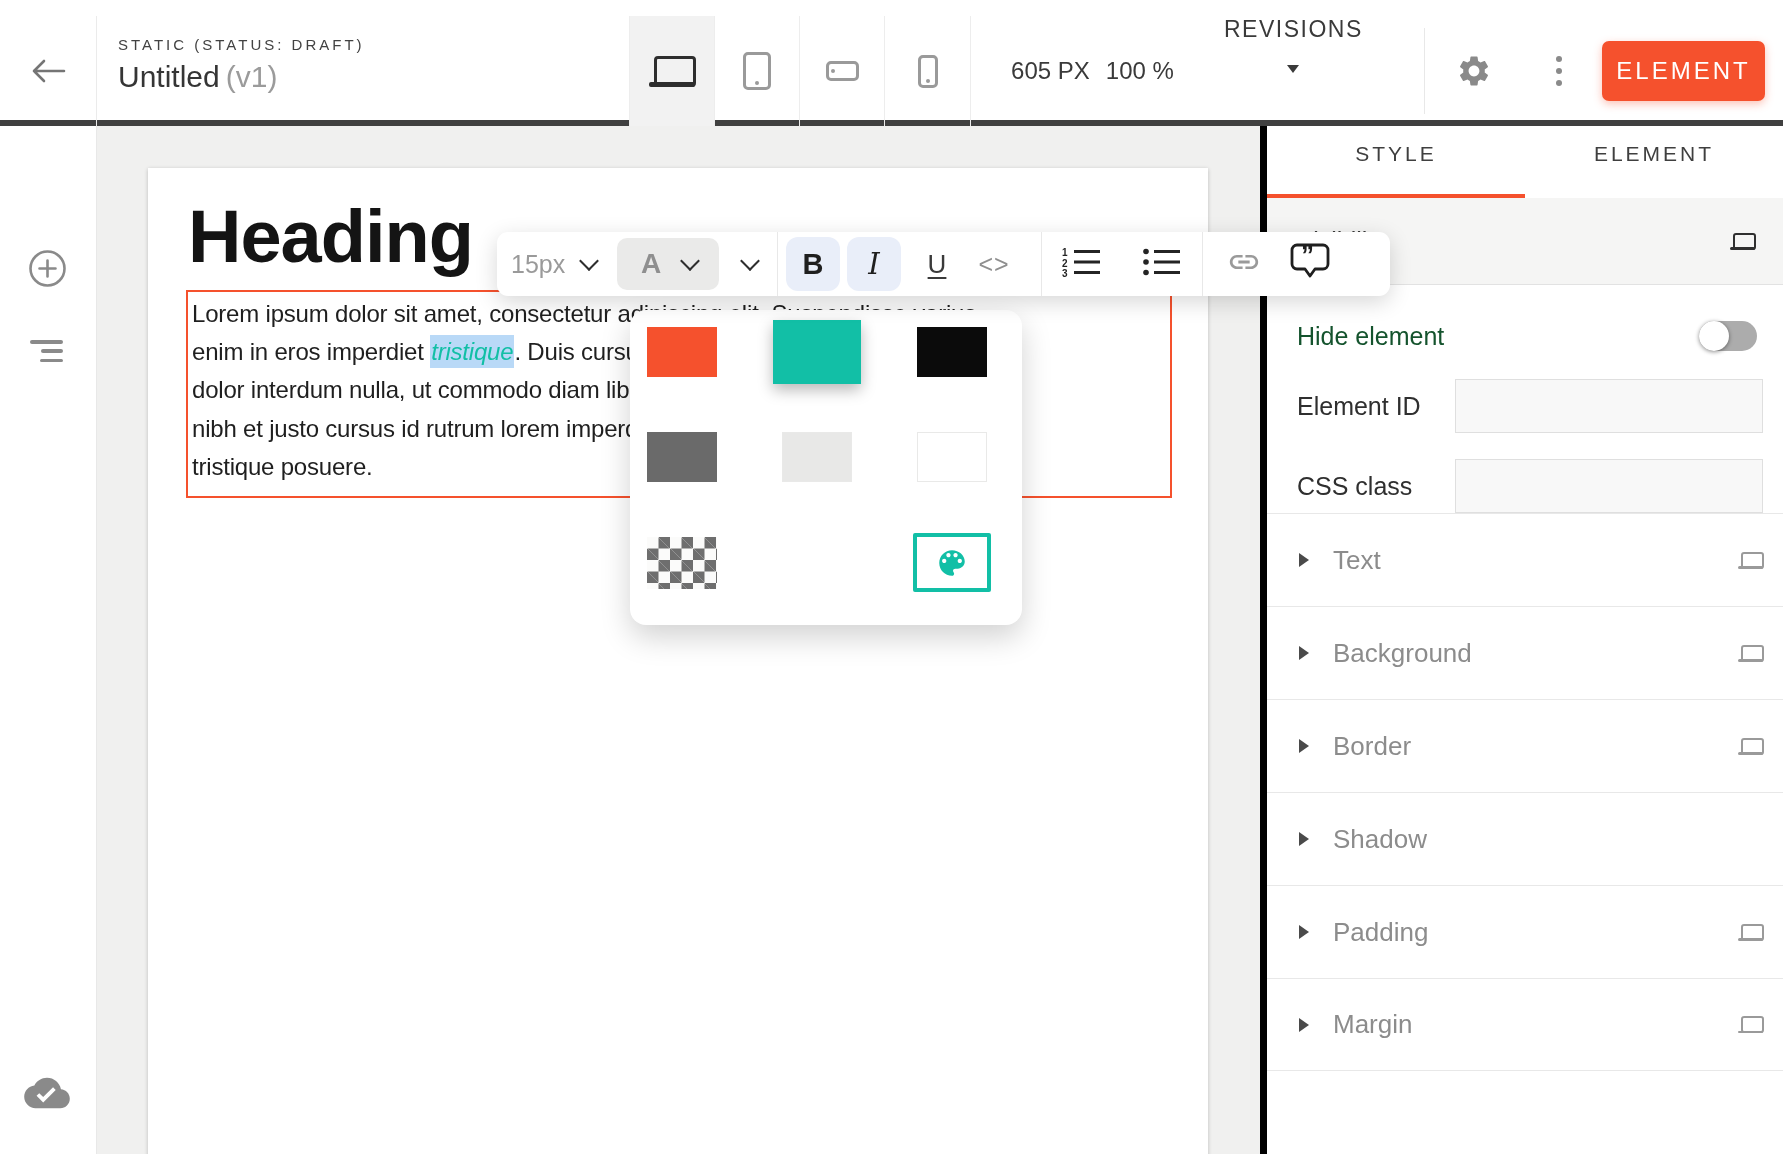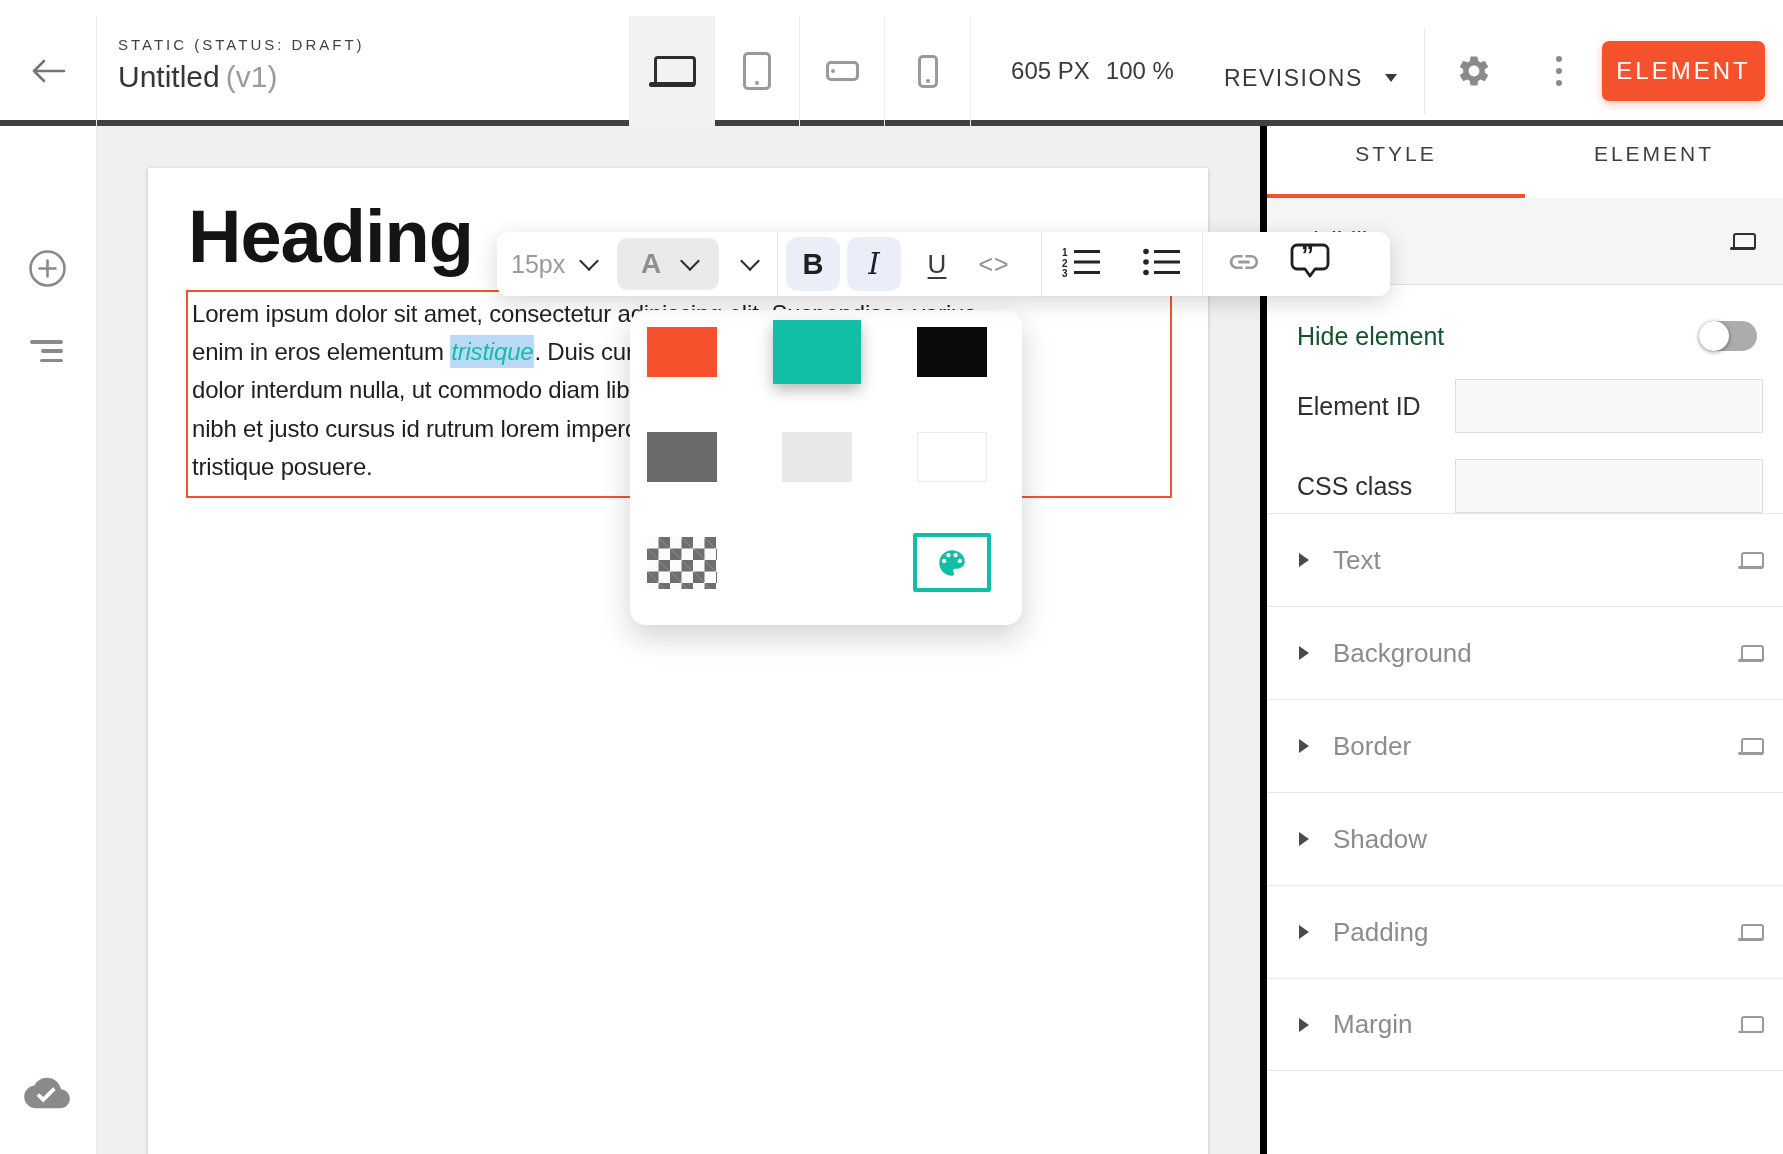--- a/index.html
+++ b/index.html
@@ -24,21 +24,21 @@
   .i-desktop::after { content:''; position:absolute; left:0; bottom:0; width:46px; height:5px; background:currentColor; border-radius:2px; }
   .i-tablet { position:relative; width:28px; height:38px; border:3px solid currentColor; border-radius:5px; }
   .i-tablet::after { content:''; position:absolute; left:50%; bottom:2px; transform:translateX(-50%); width:4px; height:4px; border-radius:50%; background:currentColor; }
   .i-phone-land { position:relative; width:33px; height:20px; border:3px solid currentColor; border-radius:5px; }
   .i-phone-land::after { content:''; position:absolute; left:2px; top:50%; transform:translateY(-50%); width:4px; height:4px; border-radius:50%; background:currentColor; }
   .i-phone-port { position:relative; width:20px; height:33px; border:3px solid currentColor; border-radius:5px; }
   .i-phone-port::after { content:''; position:absolute; left:50%; bottom:2px; transform:translateX(-50%); width:4px; height:4px; border-radius:50%; background:currentColor; }
 
   .size-info { position:absolute; left:975px; top:0; width:235px; height:110px; display:flex; align-items:center; justify-content:center; gap:16px; font-size:24px; color:#3A3A3A; }
   .tb-divider { position:absolute; left:1424px; top:12px; width:1px; height:86px; background:#E8E8E8; }
-  .revisions { position:absolute; left:1224px; top:0; height:124px; display:flex; align-items:center; gap:22px; font-size:23px; letter-spacing:1.5px; color:#3A3A3A; cursor:pointer; }
+  .revisions { position:absolute; left:1224px; top:0; height:124px; display:flex; align-items:center; gap:22px; font-size:23px; letter-spacing:1.5px; color:#3A3A3A; cursor:pointer;flex-direction:column; }
   .caret-down { width:0; height:0; border-left:6px solid transparent; border-right:6px solid transparent; border-top:8px solid #3A3A3A; }
   .gear-btn { position:absolute; left:1456px; top:37px; width:36px; height:36px; cursor:pointer; }
   .kebab-btn { position:absolute; left:1552px; top:34px; width:14px; height:42px; display:flex; flex-direction:column; align-items:center; justify-content:center; gap:6px; cursor:pointer; }
   .kebab-btn i { width:6px; height:6px; border-radius:50%; background:#8A8A8A; }
   .publish-btn { position:absolute; left:1602px; top:25px; width:163px; height:60px; border:none; border-radius:7px; background:#F5512D; color:#fff; font-size:24px; letter-spacing:3px; font-family:"Liberation Sans",sans-serif; box-shadow:0 3px 8px rgba(245,81,45,0.35); cursor:pointer; }
 
   
   .left-rail { position:absolute; left:0; top:110px; width:97px; height:1044px; background:#fff; border-right:1px solid #E8E8E8; z-index:5; }
   .rail-plus { position:absolute; left:27px; top:138px; width:41px; height:41px; cursor:pointer; }
   .rail-layers { position:absolute; left:30px; top:230px; width:33px; height:22px; display:flex; flex-direction:column; align-items:flex-end; justify-content:space-between; cursor:pointer; }
@@ -185,21 +185,21 @@
         <path fill="#8A8A8A" fill-rule="evenodd" d="M19.35 8.04C18.67 4.59 15.64 2 12 2 9.11 2 6.6 3.64 5.35 6.04 2.34 6.36 0 8.91 0 12c0 3.31 2.69 6 6 6h13c2.76 0 5-2.24 5-5 0-2.64-2.05-4.78-4.65-4.96zM10 15l-3.5-3.5 1.41-1.41L10 12.17 15.18 7l1.41 1.41L10 15z"></path>
       </svg>
     </div>
   </aside>
 
   <main class="canvas">
     <div class="card">
       <h1 class="heading">Heading</h1>
       <div class="para-box" id="para-lines">
           <div class="para-line"><span>Lorem ipsum dolor sit amet, consectetur adipiscing elit. Suspendisse varius</span></div>
-          <div class="para-line"><span>enim in eros elementum </span><span class="hl">tristique</span><span>. Duis cursus, mi quis viverra ornare, eros</span></div>
+          <div class="para-line"><span>enim in eros imperdiet </span><span class="hl">tristique</span><span>. Duis cursus, mi quis viverra ornare, eros</span></div>
           <div class="para-line"><span>dolor interdum nulla, ut commodo diam libero vitae erat. Aenean faucibus</span></div>
           <div class="para-line"><span>nibh et justo cursus id rutrum lorem imperdiet. Nunc ut sem vitae risus</span></div>
           <div class="para-line"><span>tristique posuere.</span></div>
         </div>
     </div>
   </main>
 
   <aside class="right-panel">
     <div class="tabs">
       <div class="tab active">

